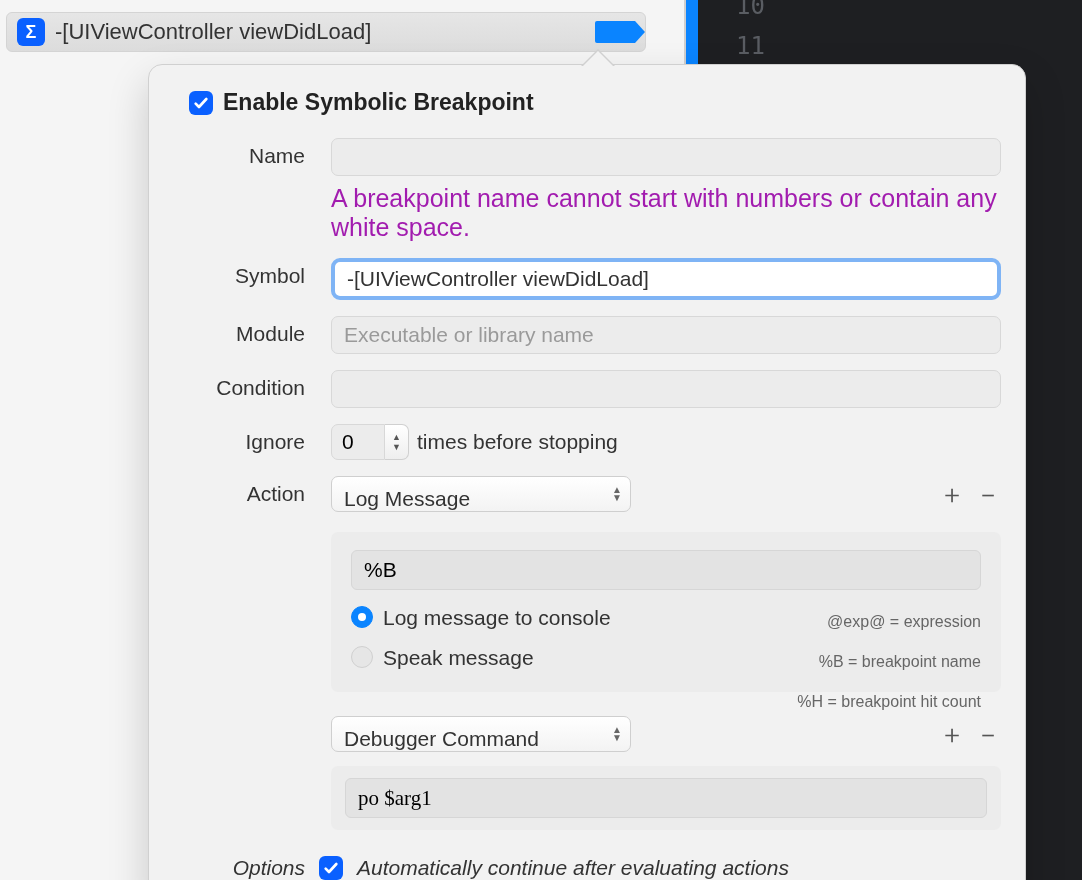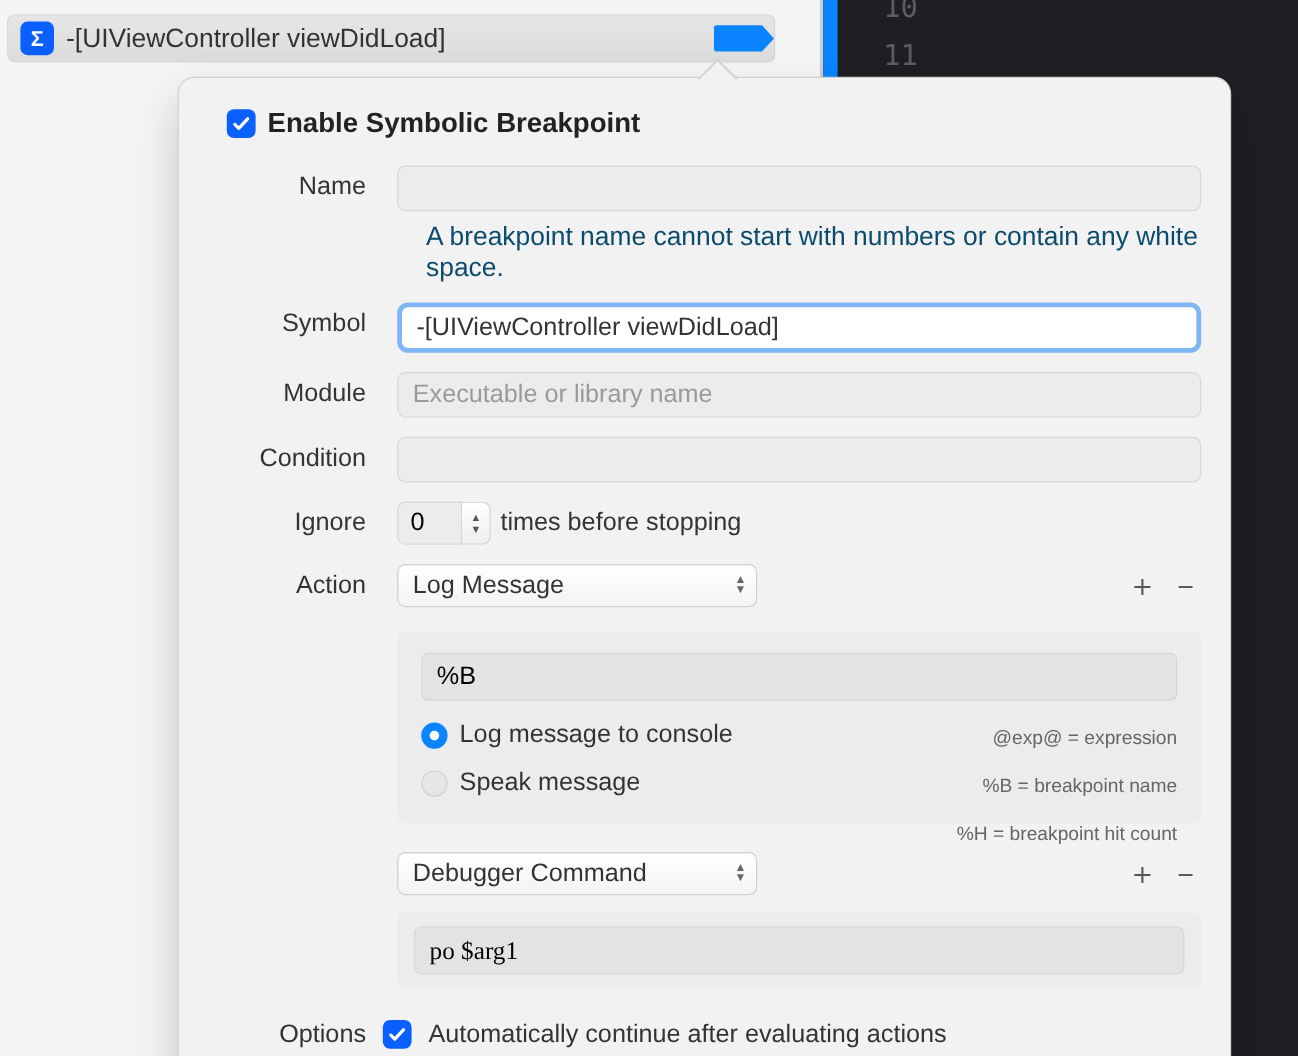--- a/index.html
+++ b/index.html
@@ -200,24 +200,23 @@
     color: #9a9a9a;
   }
   input.text-input.focused {
     border: 4px solid #7fb4f5;
     background: #fff;
     outline: none;
     height: 42px;
     border-radius: 9px;
   }
   .hint {
-    font-size: 22px;
-    color: #0c4a6e;
+    font-size: 25px;
+    color: #a21caf;
     margin-top: 2px;
-    margin-left: 24px;
   }
 
   .ignore-wrap {
     display: flex;
     align-items: center;
     gap: 8px;
   }
   .stepper {
     display: flex;
     align-items: center;
@@ -249,21 +248,21 @@
   }
 
   .select {
     height: 36px;
     border: 1px solid #cfcfcf;
     border-radius: 7px;
     background: linear-gradient(#fff, #f3f3f3);
     padding: 0 30px 0 12px;
     font-size: 21px;
     display: inline-flex;
-    align-items: center;
+    align-items: flex-end;
     position: relative;
     cursor: pointer;
     min-width: 300px;
   }
   .select .chev {
     position: absolute;
     right: 8px;
     top: 50%;
     transform: translateY(-50%);
     font-size: 10px;
@@ -300,21 +299,21 @@
     background: #e3e3e3;
     border: 1px solid #d6d6d6;
     border-radius: 6px;
     padding: 0 12px;
     font-size: 21px;
     font-family: inherit;
   }
 
   .radio-row {
     display: flex;
-    align-items: flex-end;
+    align-items: flex-start;
     gap: 10px;
     margin-top: 16px;
   }
   .radio {
     width: 22px;
     height: 22px;
     border-radius: 50%;
     background: #e6e6e6;
     border: 1px solid #d0d0d0;
     flex-shrink: 0;
@@ -356,20 +355,21 @@
   .mono {
     font-family: Liberation Serif, serif;
     font-size: 21px;
   }
 
   .options-row {
     display: flex;
     align-items: center;
     gap: 14px;
     margin-top: 26px;
+    font-style: italic;
   }
   .options-row .row-label { padding-top: 0; }
 </style>
 </head>
 <body>
 
 <div class="editor-strip">
   <div class="blue-gutter"></div>
   <div class="line-numbers">
     <div class="ln">10</div>

